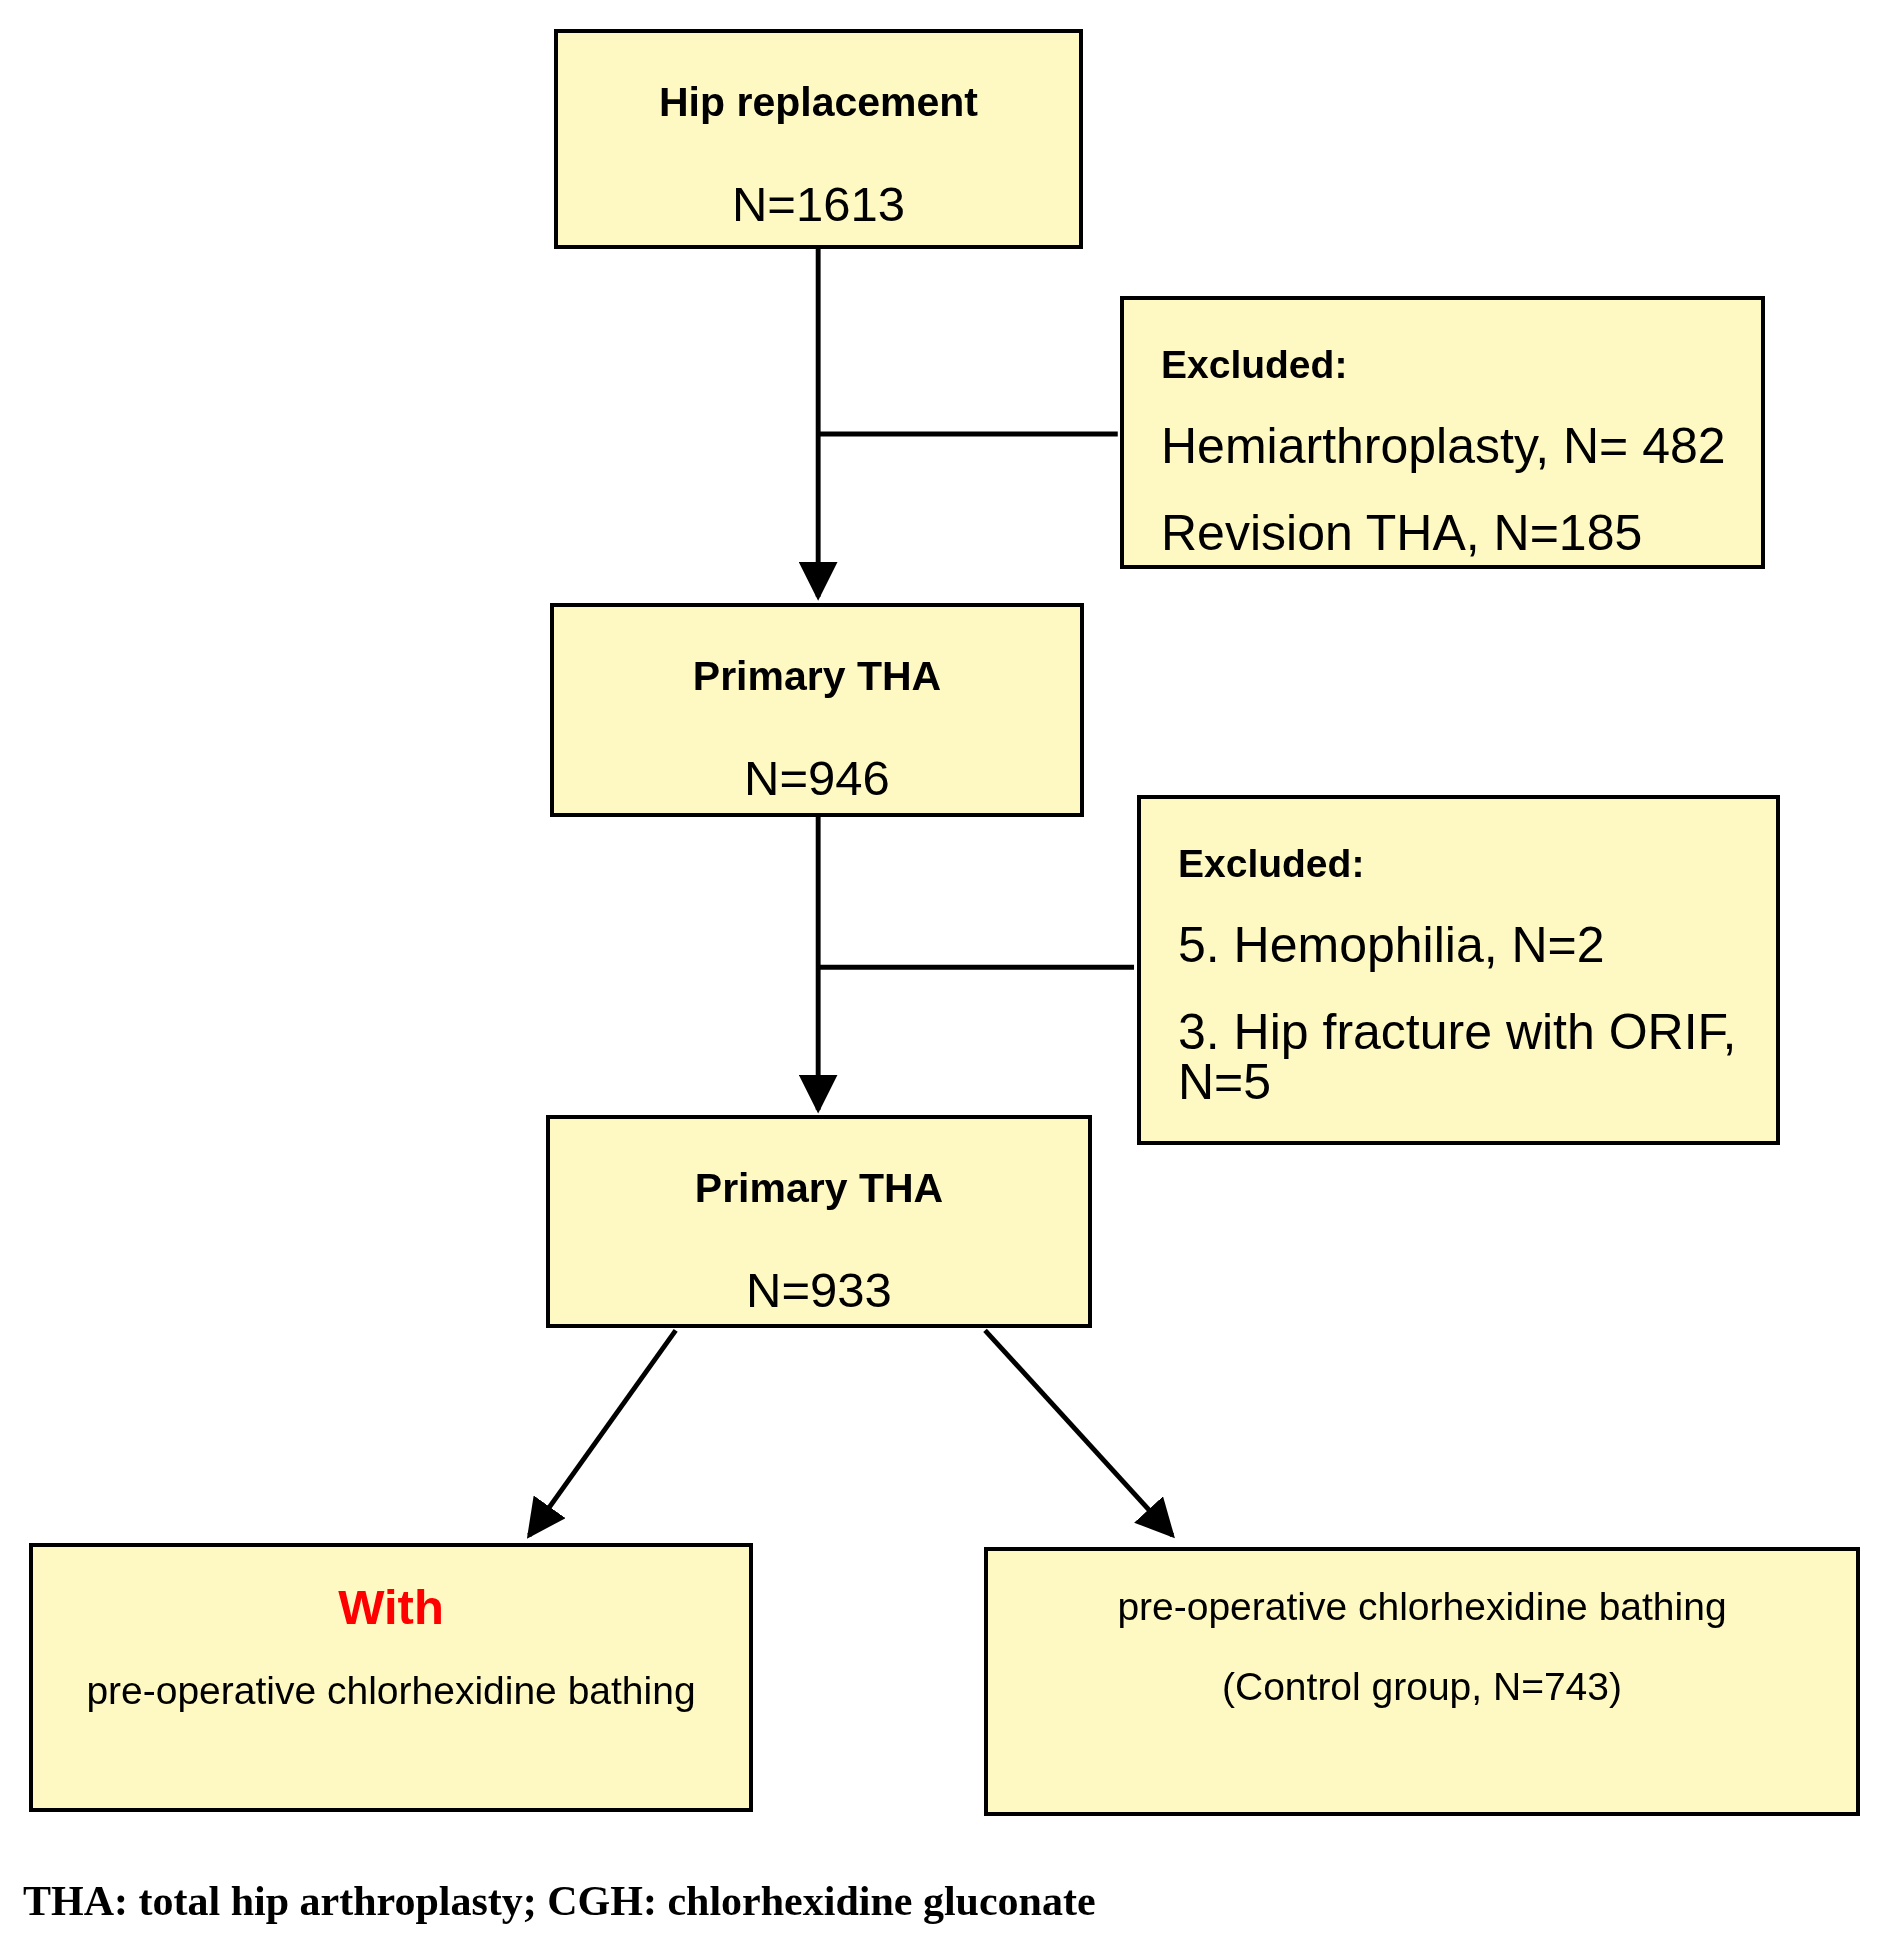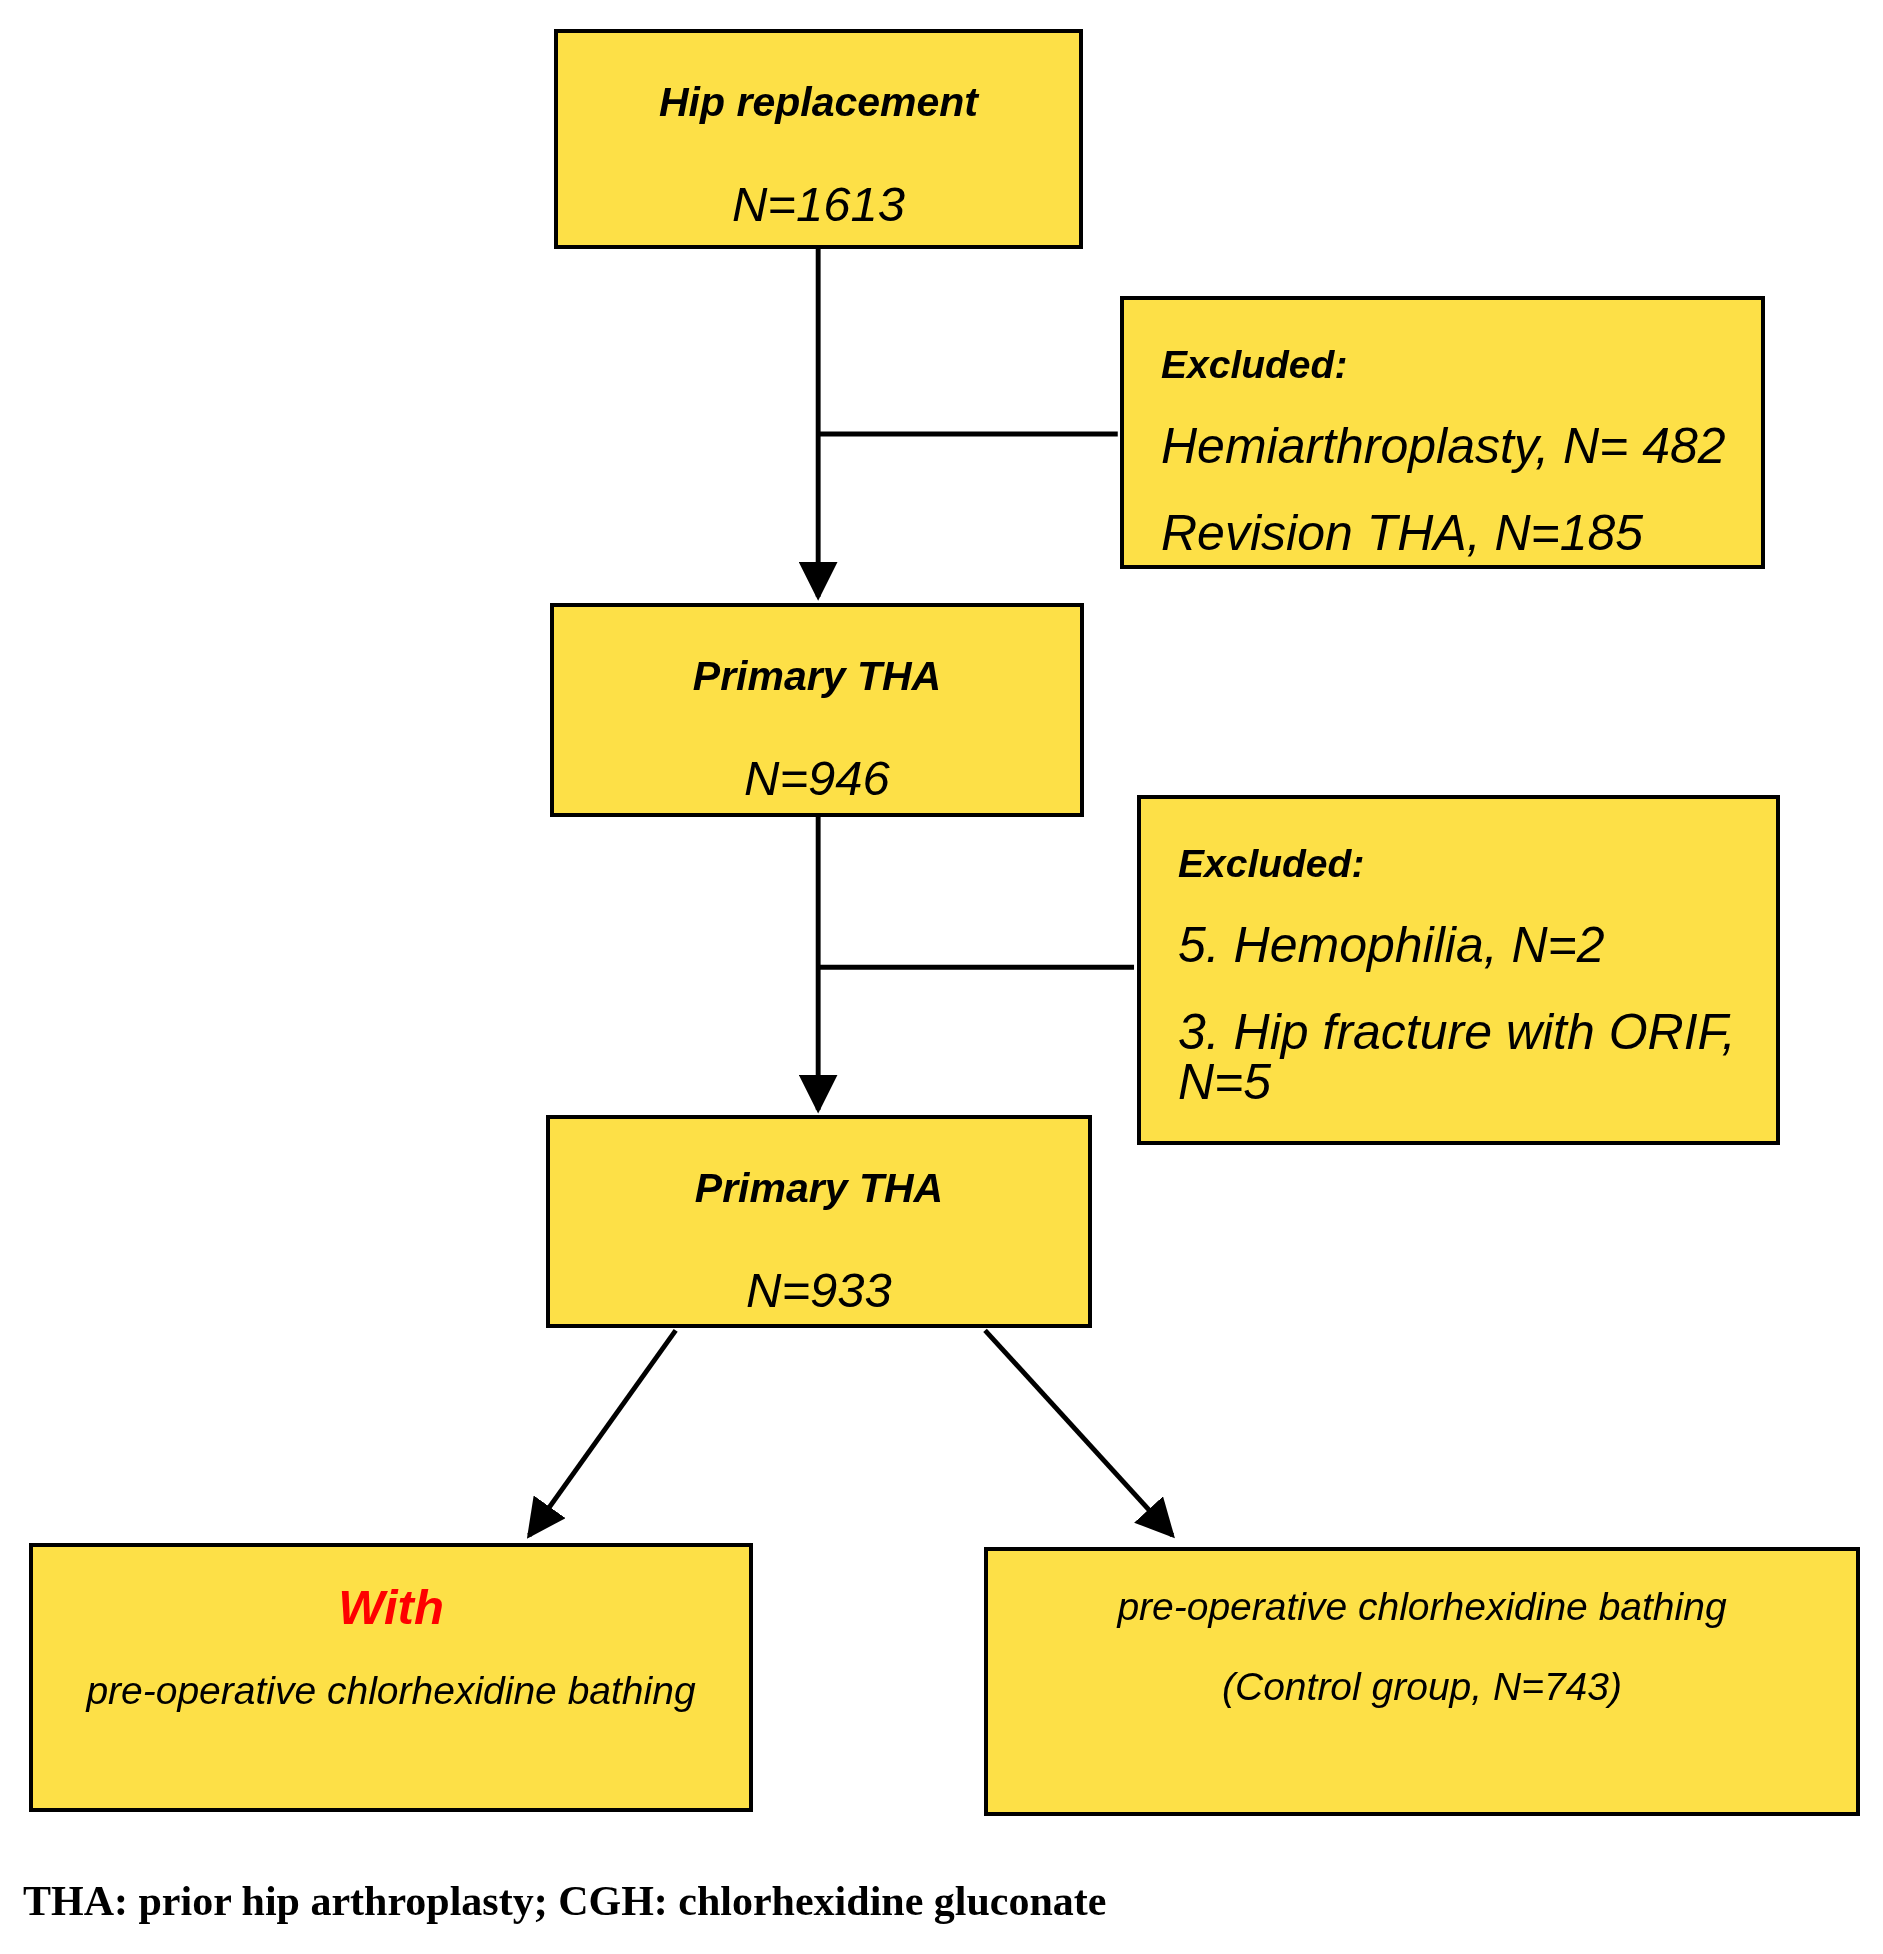--- a/index.html
+++ b/index.html
@@ -1,22 +1,22 @@
 <!DOCTYPE html>
 <html style="font-size:13px"><head>
 <meta charset="utf-8">
 <style>
   html,body { margin:0; padding:0; background:#ffffff; }
   .stage {
     position:relative; width:1883px; height:1954px; background:#ffffff;
     font-family:"Liberation Sans", sans-serif; color:#000000; overflow:hidden;
   }
   .box {
-    position:absolute; border:4.9px solid #000000; background:#fde047;
-    box-sizing:border-box; text-align:center;font-style:italic;
+    position:absolute; border:4.9px solid #000000; background:#fef9c3;
+    box-sizing:border-box; text-align:center;
   }
   
   .node { padding-top:49px; }
   .node .title { font-size:41px; font-weight:bold; line-height:1; margin:0 0 57px 0; }
   .node .count { font-size:49px; line-height:1; margin:0; }
   
   .side { text-align:left; padding:45px 24.4px 0 37px; }
   .side .heading { font-size:39px; font-weight:bold; line-height:1; margin:0 0 37px 0; }
   .side .item { font-size:50px; line-height:1; margin:8px 0 37px 0; }
   
@@ -91,16 +91,16 @@
   <div class="box group" id="box-with">
     <div class="keyword">With</div>
     <div class="desc">pre-operative chlorhexidine bathing</div>
   </div>
 
   <div class="box group" id="box-without">
     <div class="desc">pre-operative chlorhexidine bathing</div>
     <div class="label">(Control group, N=743)</div>
   </div>
 
-  <div class="footnote">THA: prior hip arthroplasty; CGH: chlorhexidine gluconate</div>
+  <div class="footnote">THA: total hip arthroplasty; CGH: chlorhexidine gluconate</div>
 
 </div>
 
 
 </body></html>

